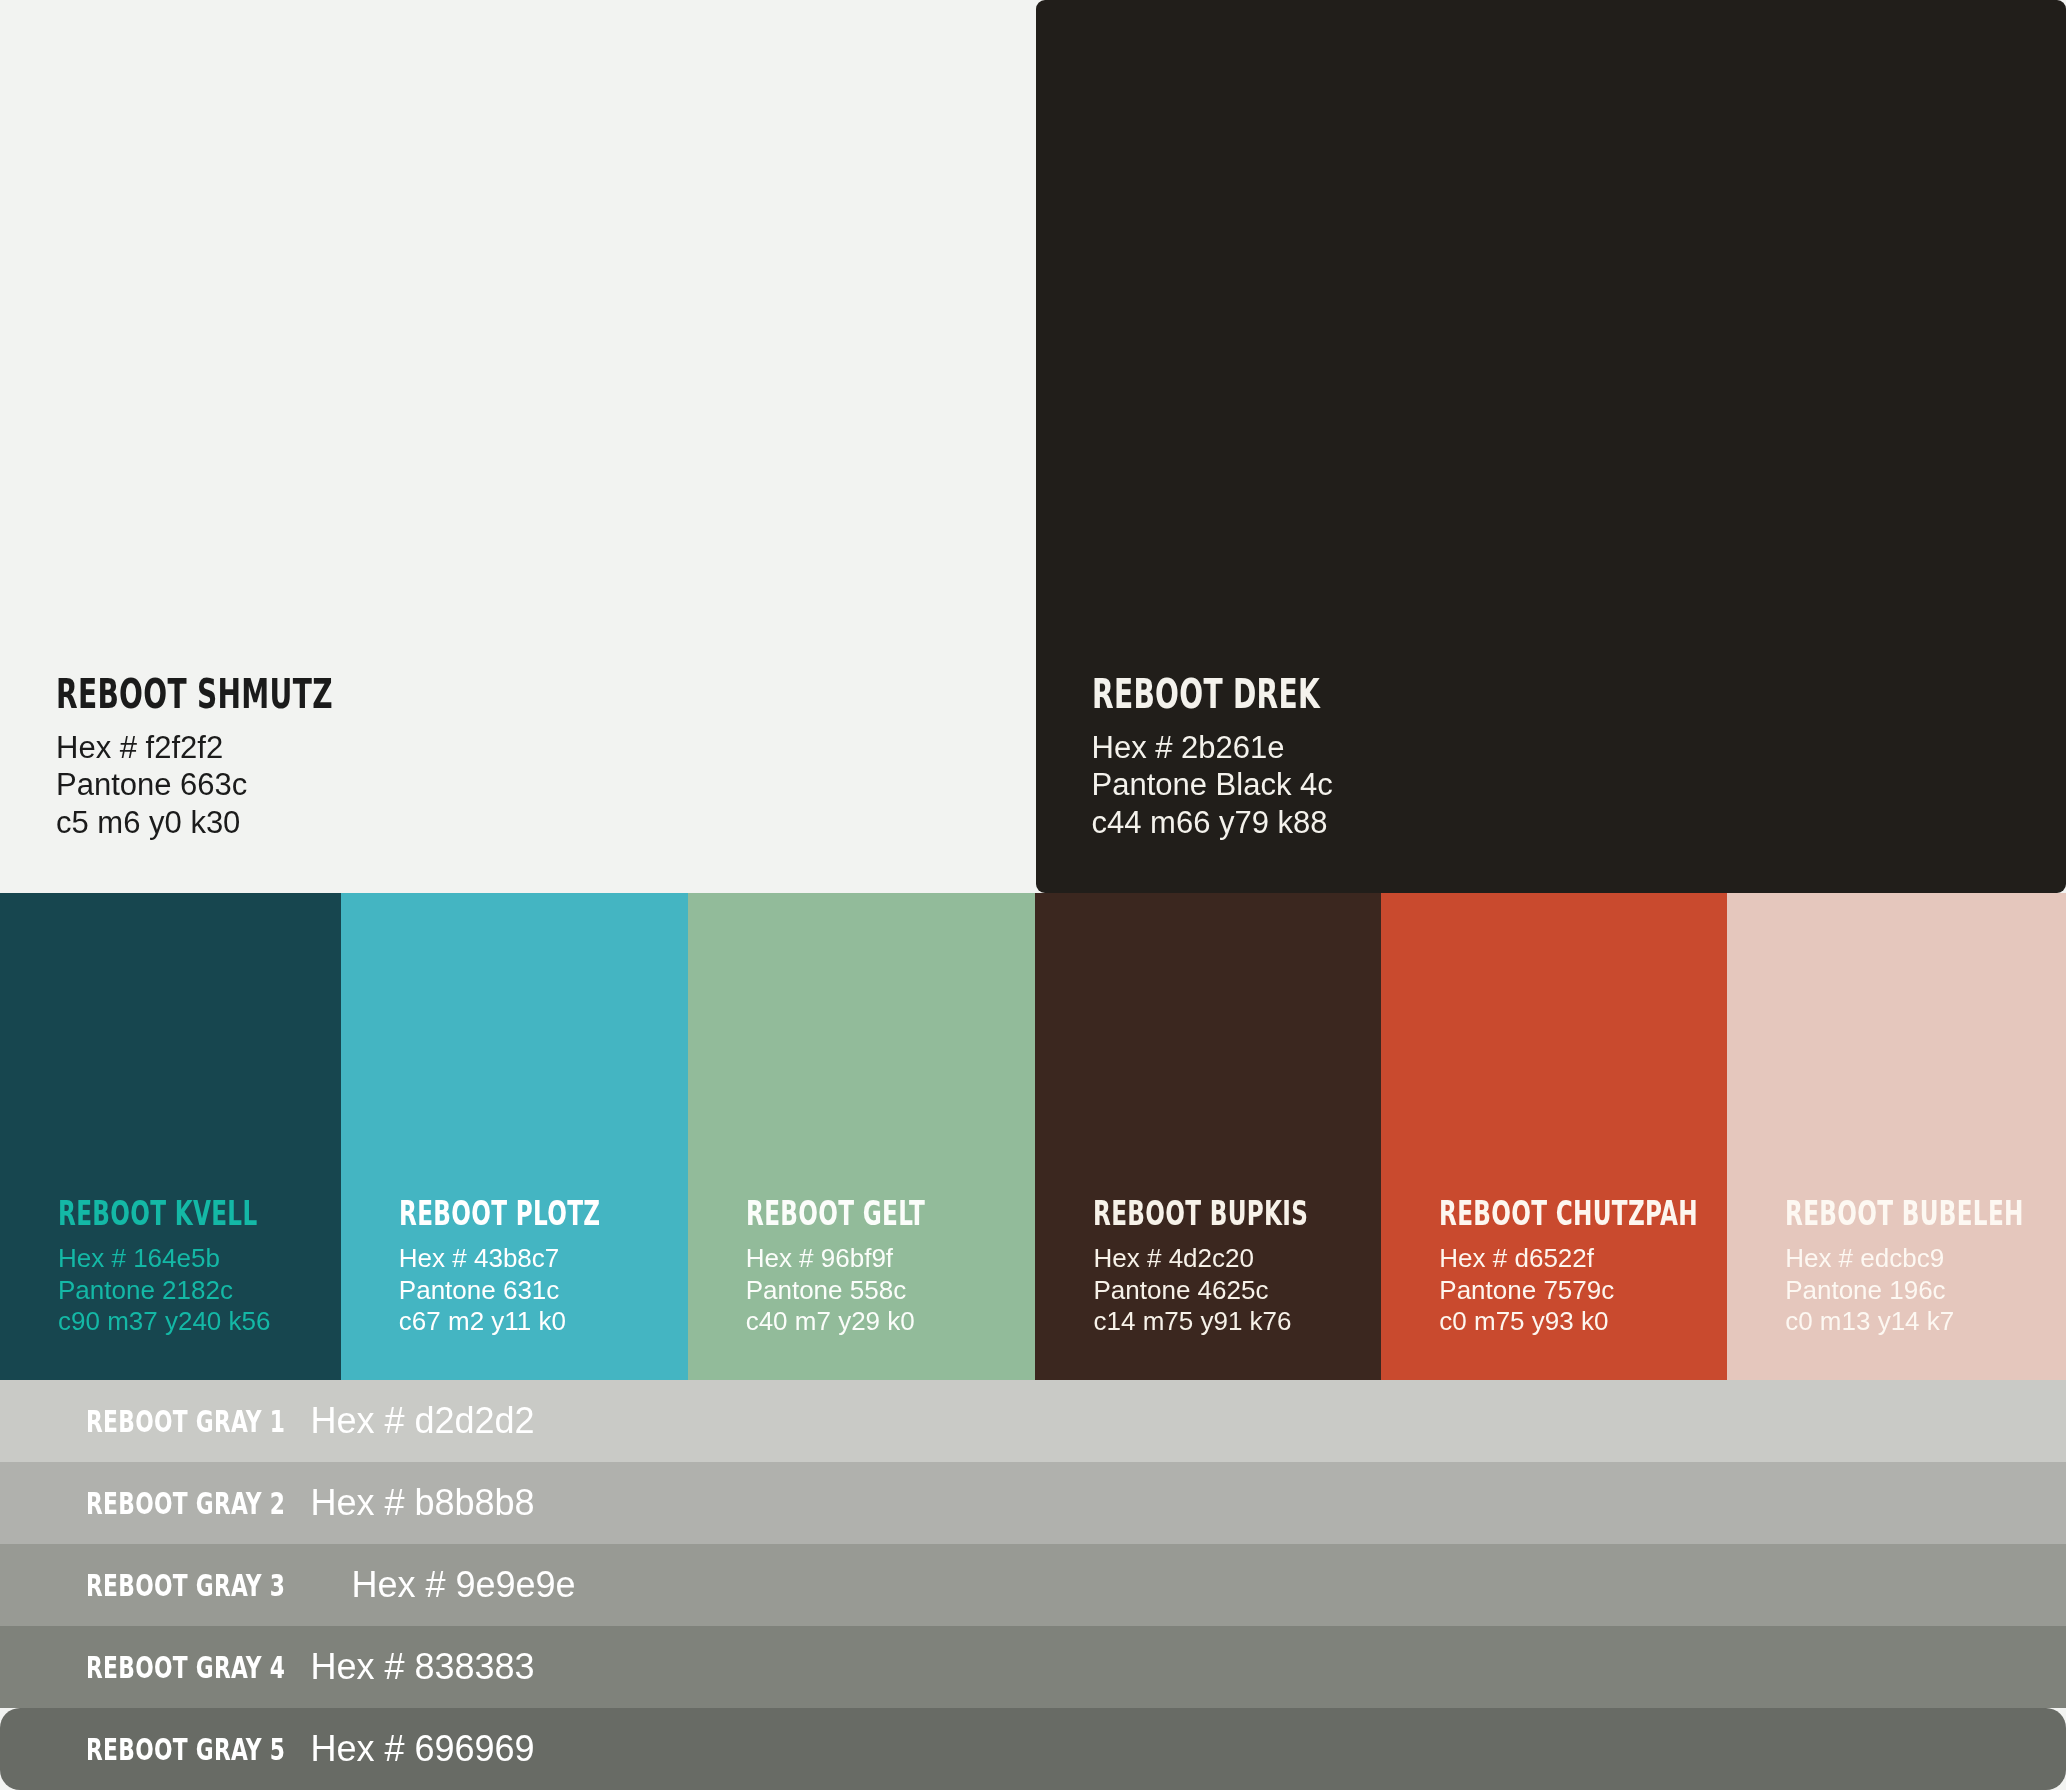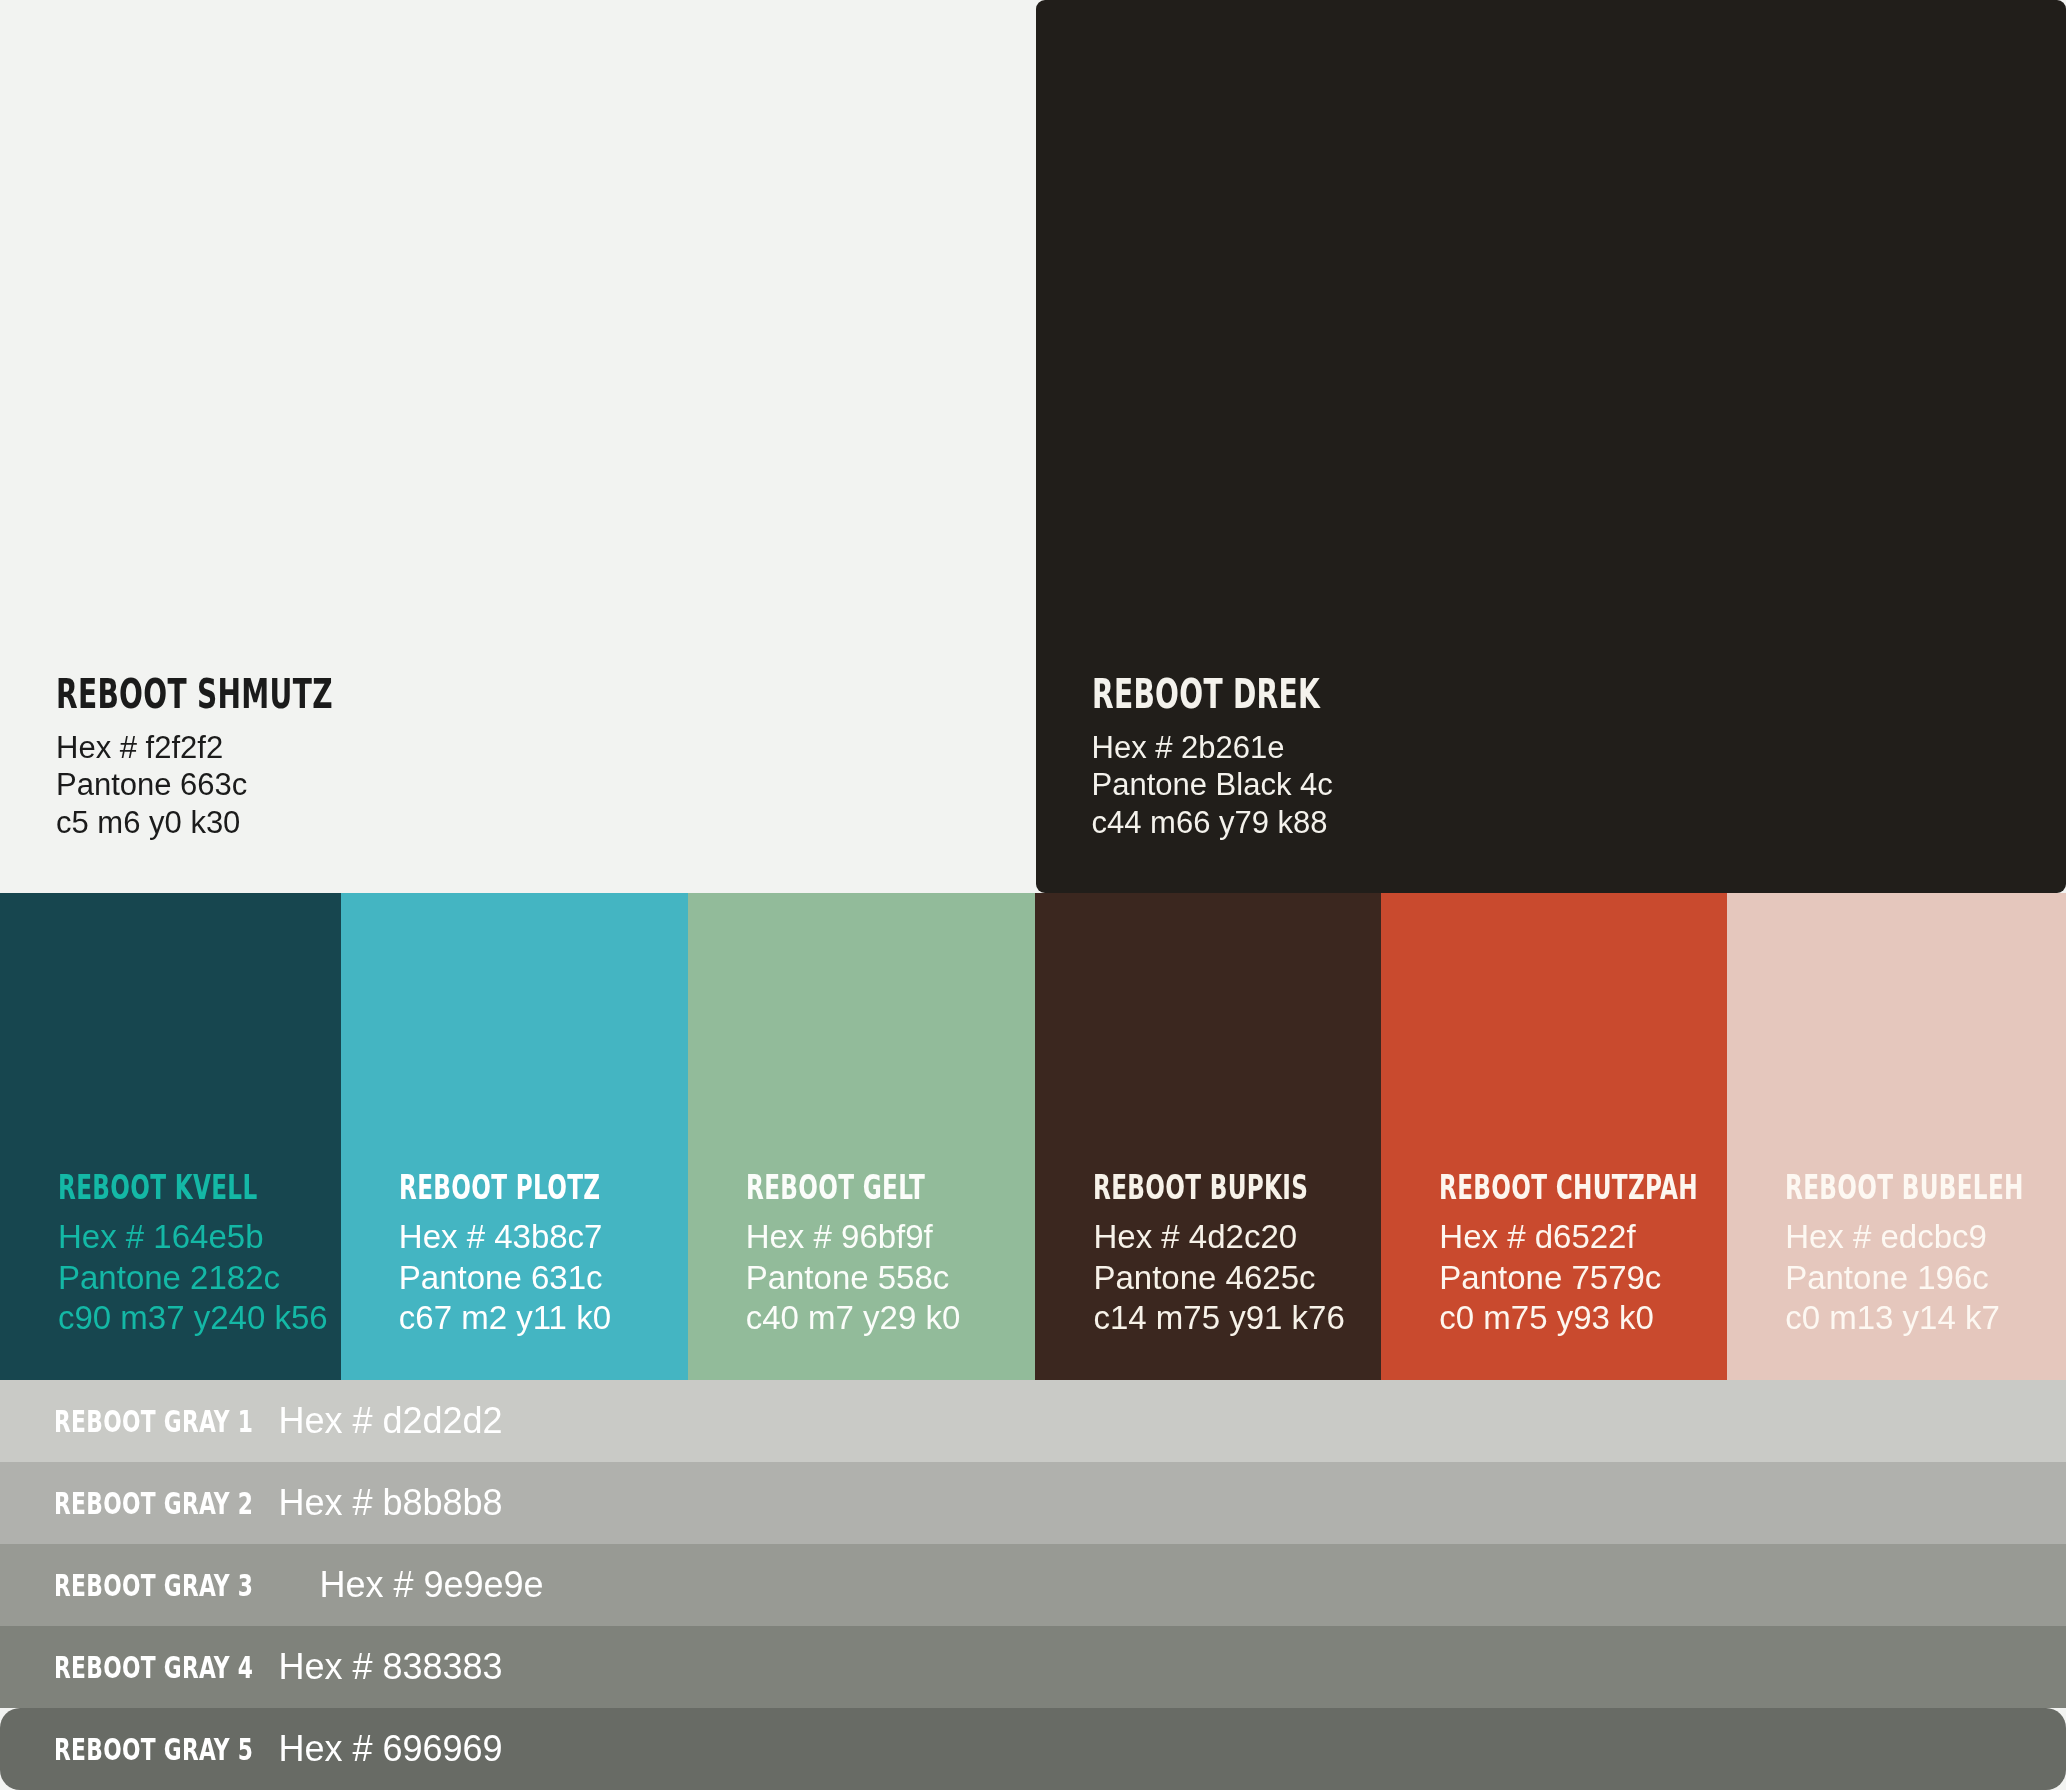--- a/index.html
+++ b/index.html
@@ -82,38 +82,38 @@
   }
   .color-text {
     position: absolute;
     left: 58px;
     bottom: 43px;
   }
   .color-text .swatch-title {
     font-size: 33px;
     margin-bottom: 13.2px;
   }
-  .color-text .swatch-meta { font-size: 33px; }
+  .color-text .swatch-meta { font-size: 26px; }
 
   
   .gray-stack {
     position: absolute;
     left: 0;
     top: 1380px;
     width: 2066px;
     height: 410px;
   }
   .gray-row {
     position: relative;
     width: 100%;
     height: 82px;
     display: flex;
     align-items: center;
     box-sizing: border-box;
-    padding-left: 54px;
+    padding-left: 86px;
   }
   .gray-row .swatch-title {
     font-size: 31px;
     color: #ffffff;
     margin: 0;
     display: inline-block;
   }
   .gray-row .gray-hex {
     font-family: "Liberation Sans", sans-serif;
     font-size: 36px;

